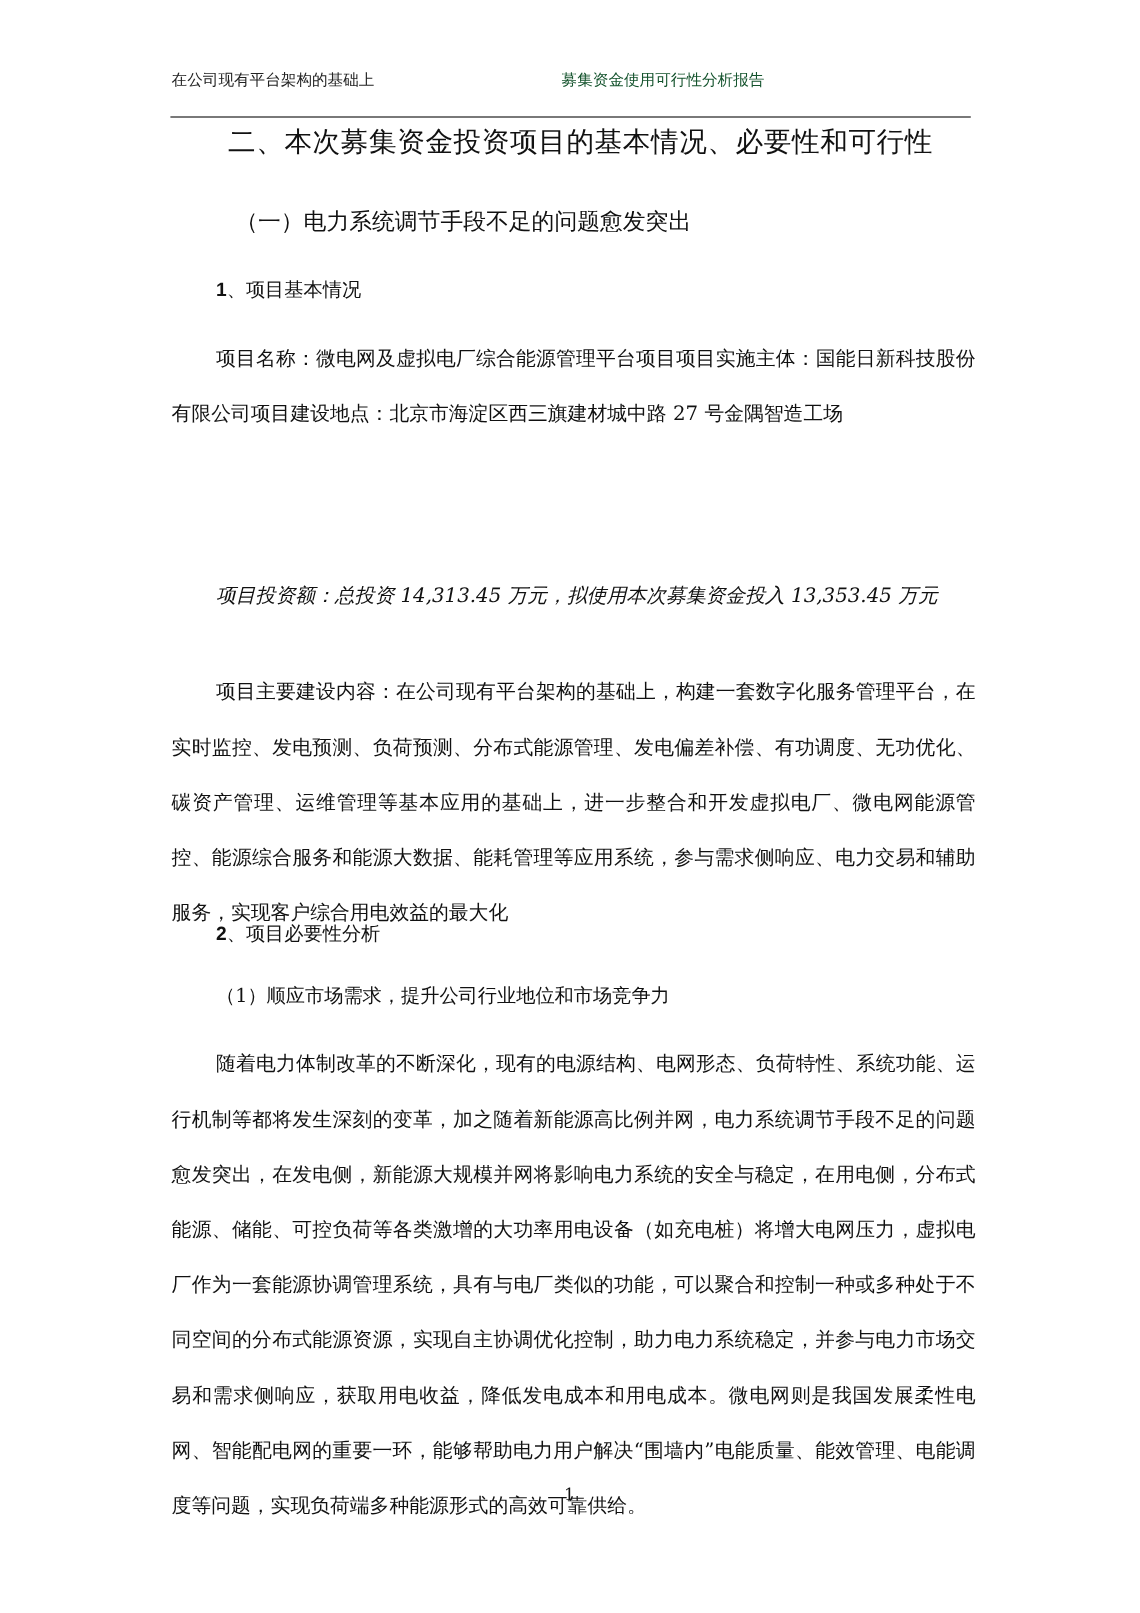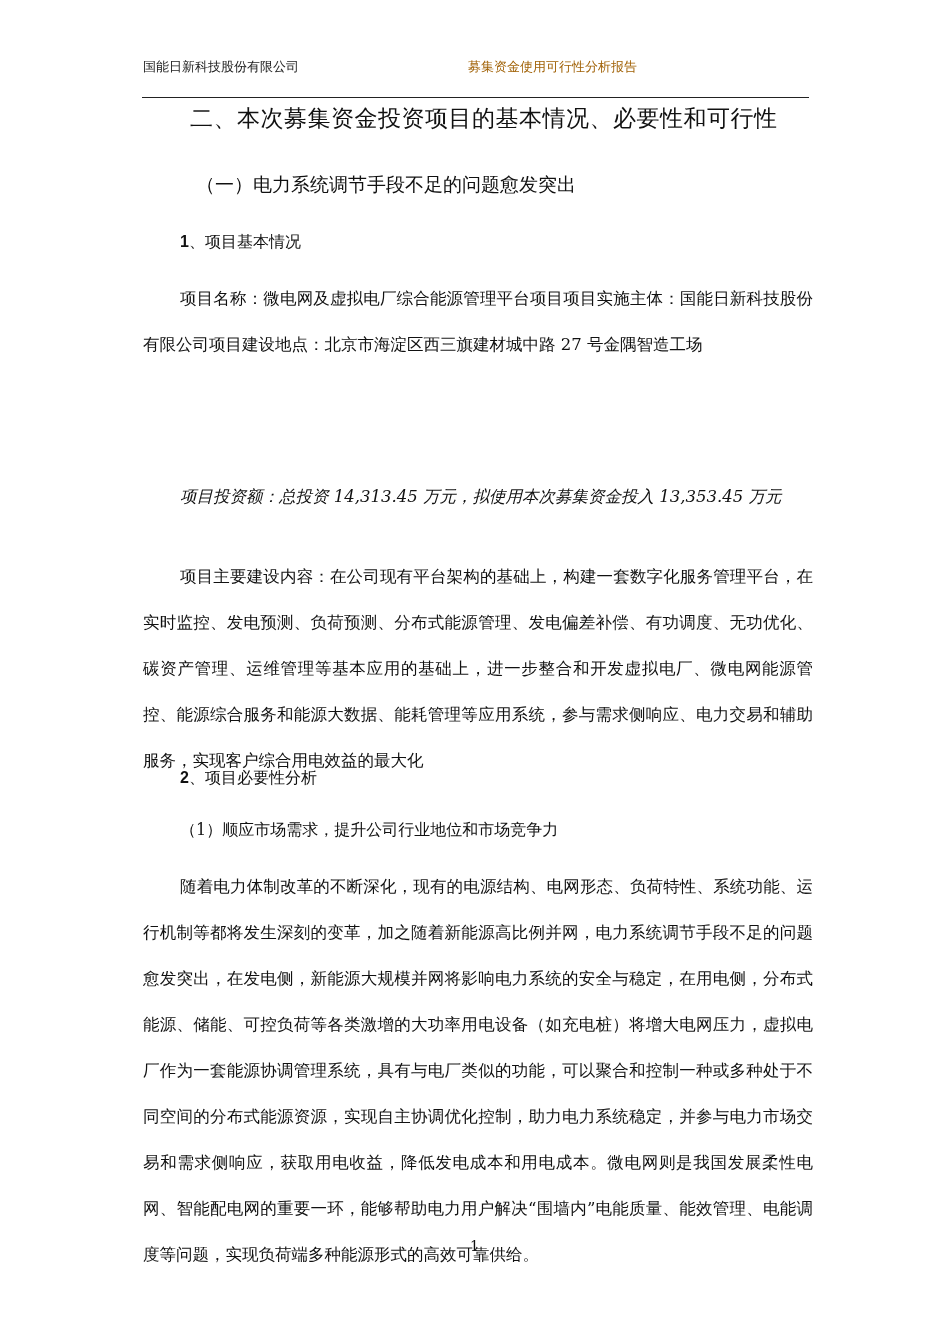--- a/index.html
+++ b/index.html
@@ -1,35 +1,35 @@
 <!DOCTYPE html>
 <html><head>
 <meta charset="utf-8">
 <style>
   html, body { margin:0; padding:0; background:#ffffff; }
   body { width:950px; height:1344px; position:relative; overflow:hidden;
          font-family:"DejaVu Serif", "Liberation Serif", serif; color:#111; }
   .hdr-left { position:absolute; left:143px; top:58px; font-size:13px; color:#222; }
-  .hdr-right { position:absolute; left:468px; top:58px; font-size:13px; color:#a16207; }
+  .hdr-right { position:absolute; left:468px; top:58px; font-size:13px; color:#14532d; }
   .hdr-rule { position:absolute; left:142px; top:97px; width:667px; height:1px; background:#222; }
   .h1 { position:absolute; left:190px; top:103px; font-family:Liberation Serif, serif;
         font-size:23px; color:#111; letter-spacing:0.5px; }
   .h2 { position:absolute; left:196px; top:172px; font-family:"DejaVu Sans","Liberation Sans",sans-serif;
         font-size:19px; color:#111; }
   .h3 { position:absolute; left:180px; font-size:16px; }
   .h3 b { font-family:"Liberation Sans",sans-serif; font-weight:bold; }
   .para { position:absolute; left:143px; width:670px; font-size:16.5px; line-height:46px;
           text-align:justify; text-indent:37px; }
   .sub { position:absolute; left:180px; font-size:16px; }
   .pagenum { position:absolute; left:470px; top:1238px; font-size:14px; }
 </style>
 </head>
 <body>
 
-<div class="hdr-left">国能日新科技股份有限公司</div>
+<div class="hdr-left">在公司现有平台架构的基础上</div>
 <div class="hdr-right">募集资金使用可行性分析报告</div>
 <div class="hdr-rule"></div>
 
 <div class="h1">二、本次募集资金投资项目的基本情况、必要性和可行性</div>
 <div class="h2">（一）电力系统调节手段不足的问题愈发突出</div>
 
 <div class="h3" style="top:232px;">
   <b>1</b><span>、项目基本情况</span>
 </div>
 

